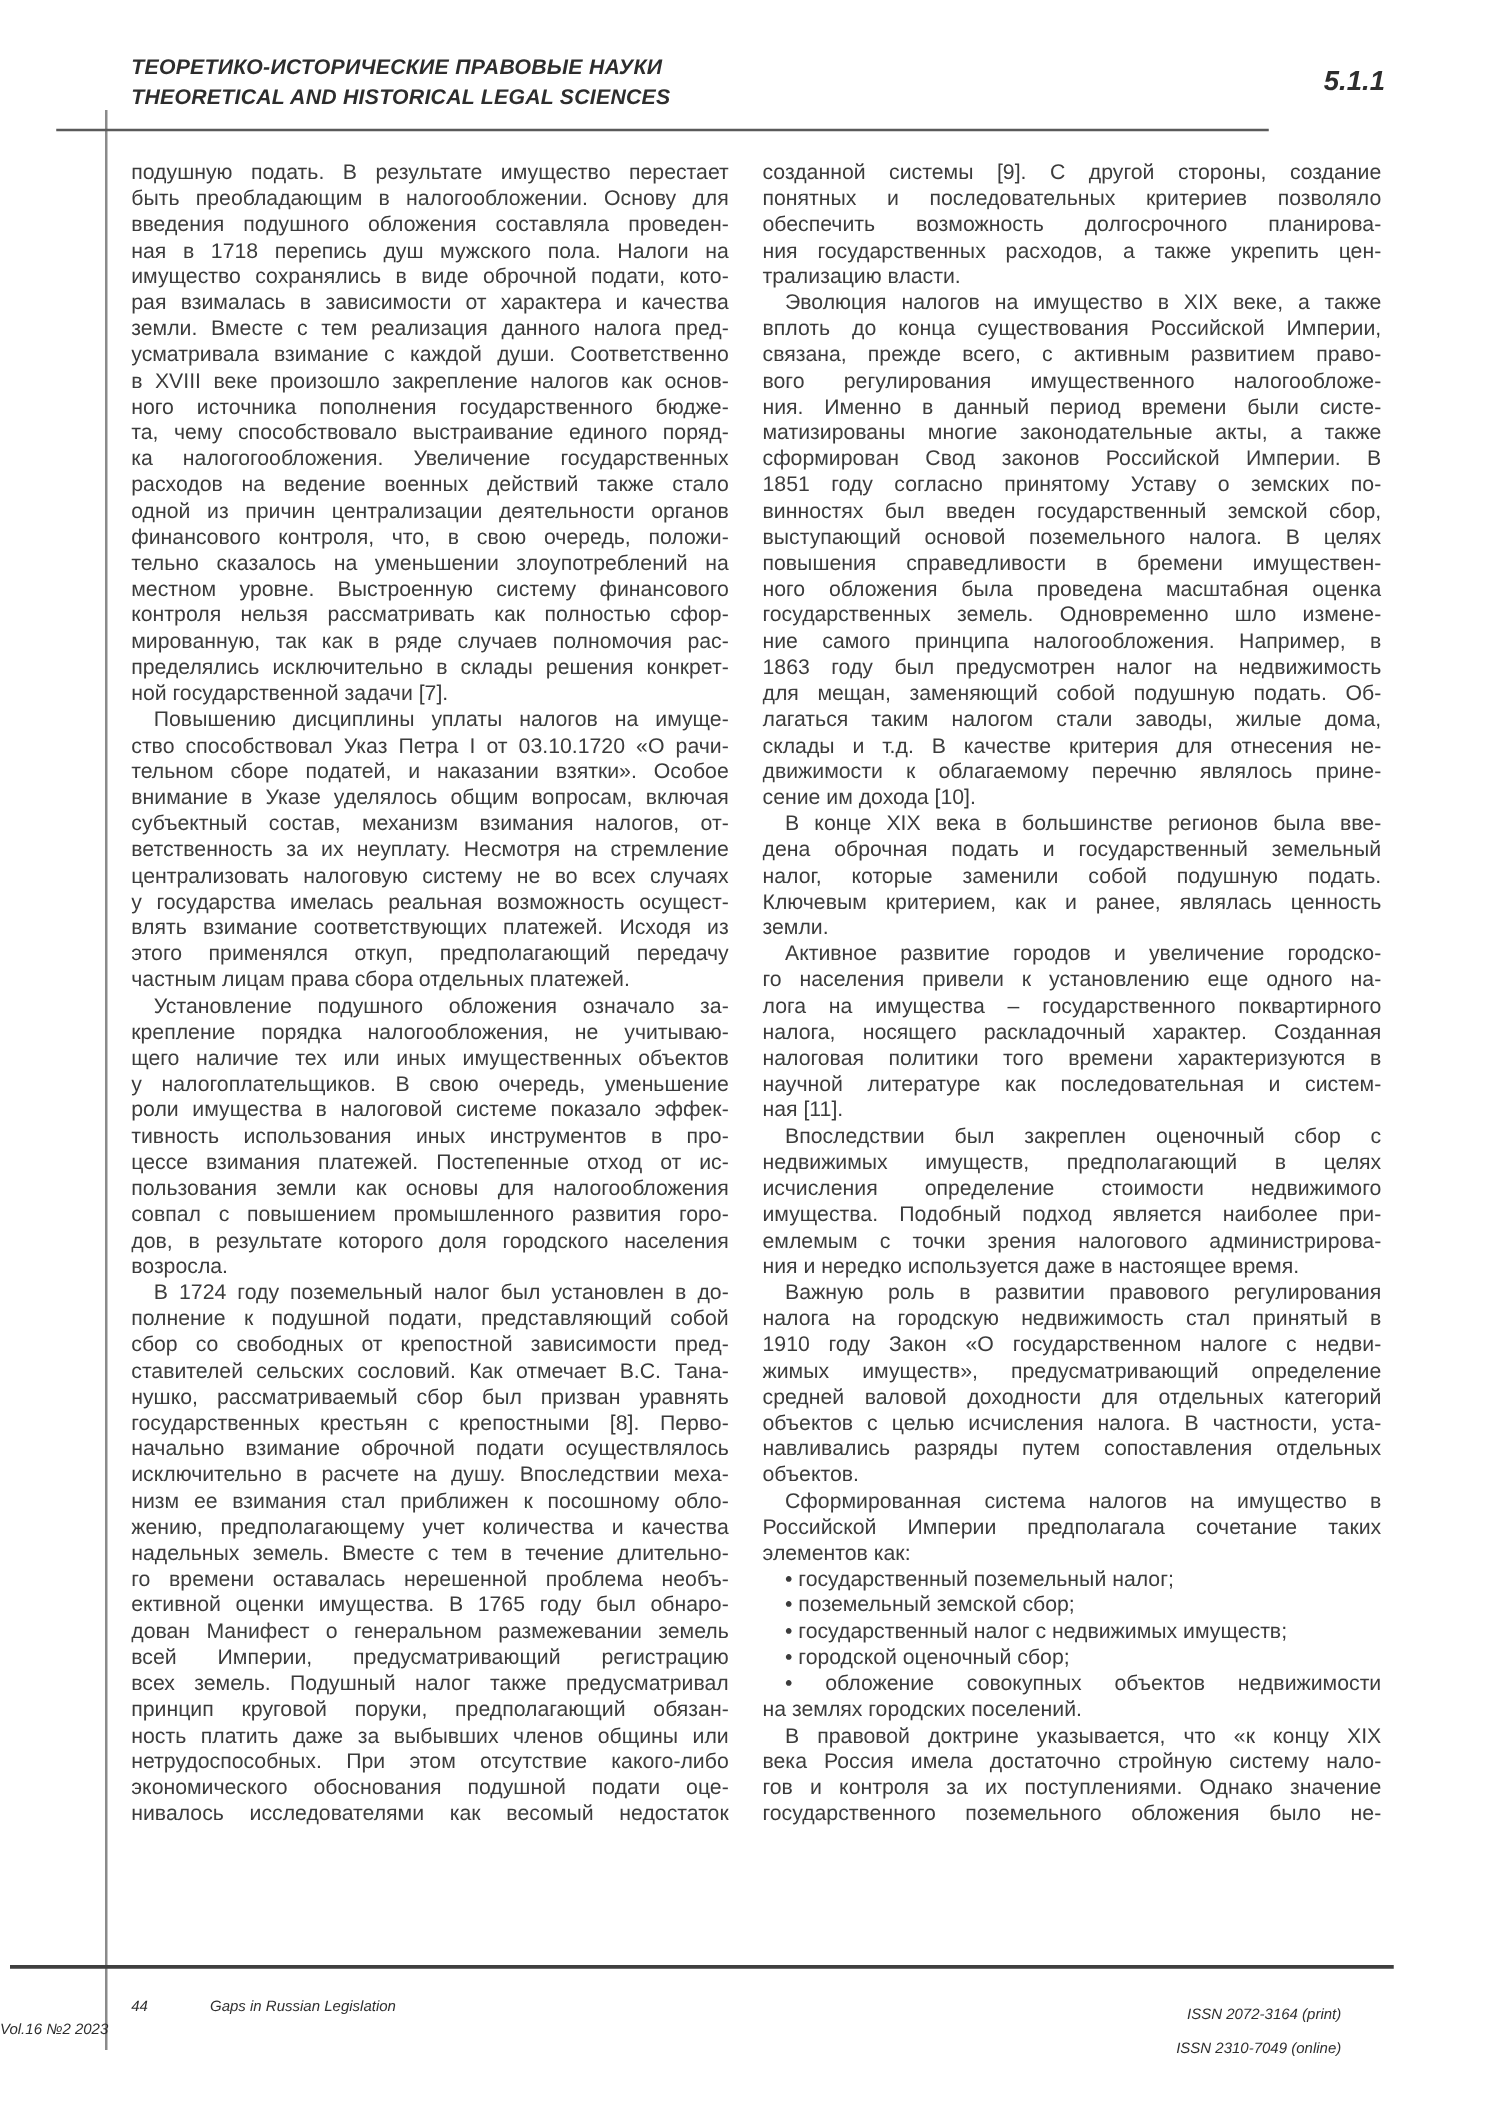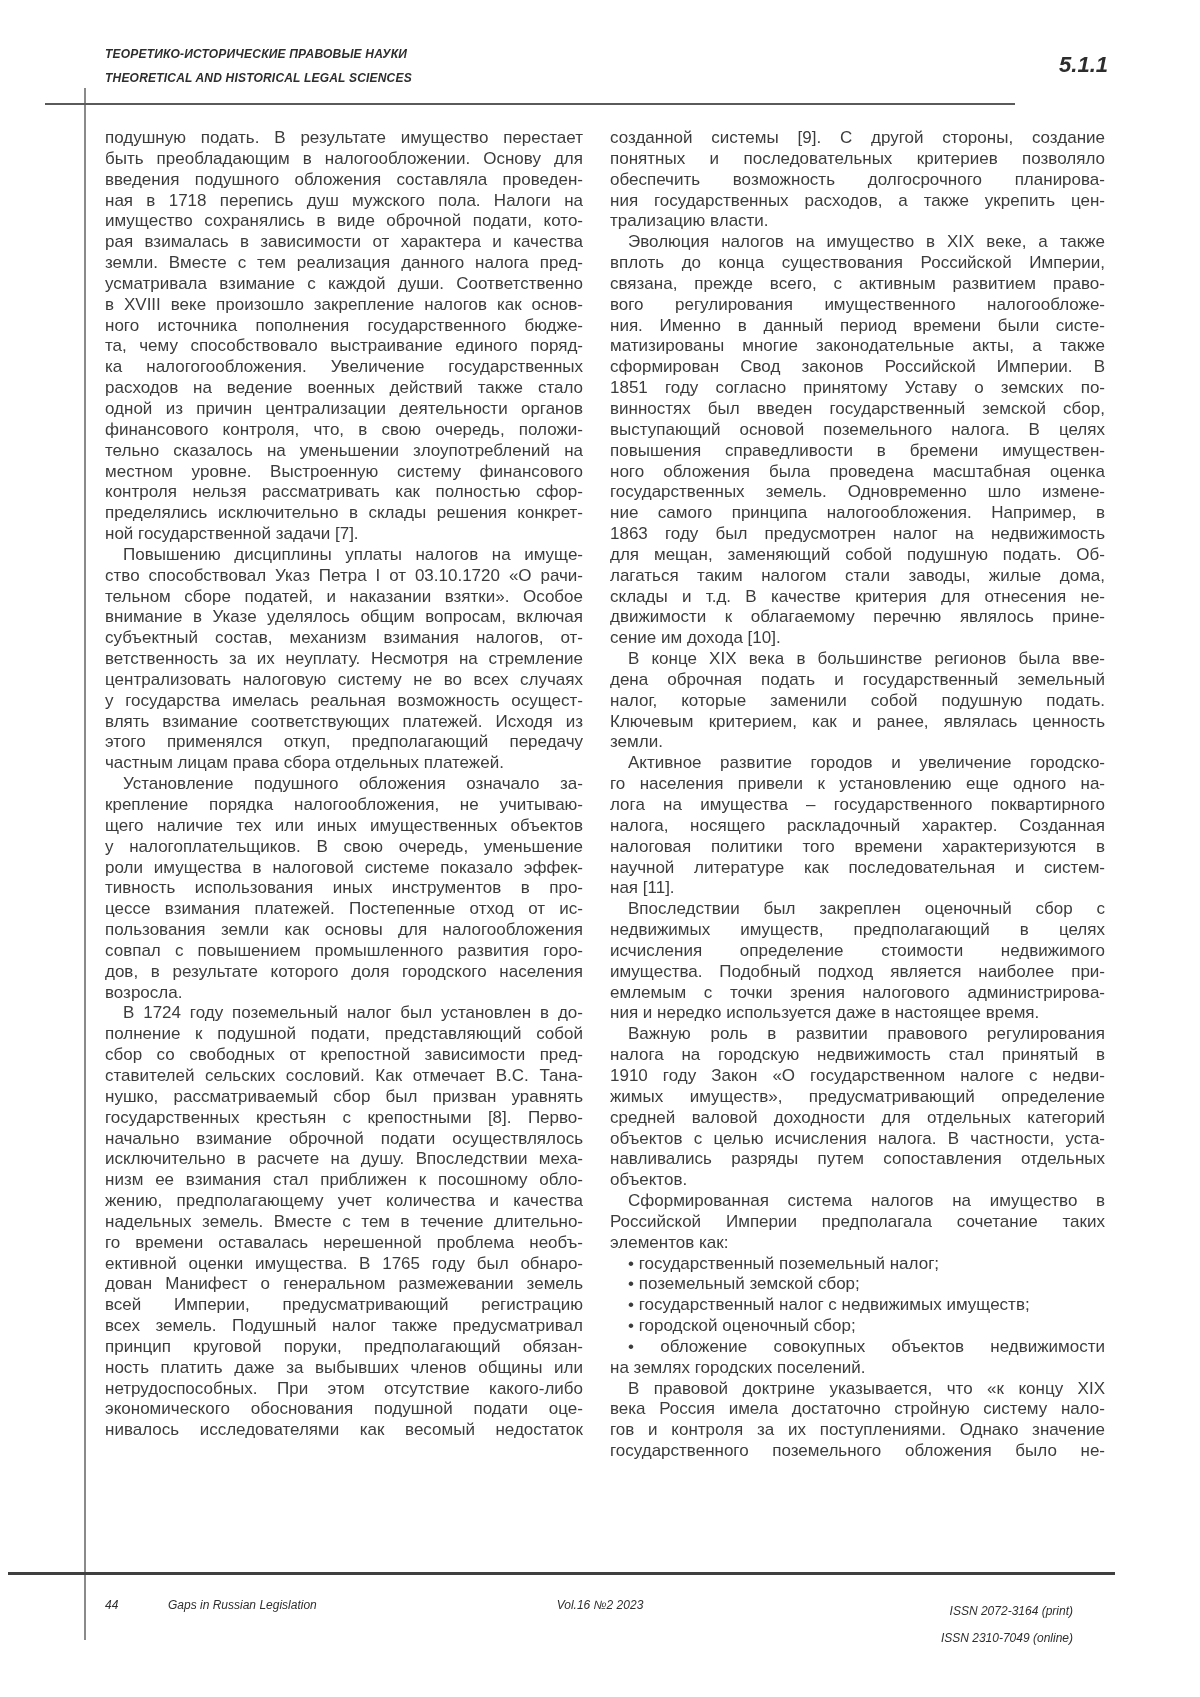--- a/index.html
+++ b/index.html
@@ -14,21 +14,21 @@
   }
   
   .v-rule{
     position:absolute;left:84px;top:88px;width:2px;height:1552px;
     background:#8a8a8a;
   }
   
   .header{
     position:absolute;left:105px;top:42px;width:860px;
     font-weight:bold;font-style:italic;
-    font-size:12px;line-height:24px;letter-spacing:0.2px;
+    font-size:17px;line-height:24px;letter-spacing:0.2px;
     color:#2d2d2d;
   }
   .section-code{
     position:absolute;right:92px;top:52px;
     font-weight:bold;font-style:italic;font-size:22px;color:#2d2d2d;
   }
   .h-rule-top{
     position:absolute;left:45px;top:103px;width:970px;height:2px;background:#5a5a5a;
   }
   
@@ -49,21 +49,21 @@
   
   .h-rule-bottom{
     position:absolute;left:8px;top:1572px;width:1107px;height:3px;background:#3f3f3f;
   }
   .footer{
     position:absolute;left:0;top:1598px;width:1200px;height:70px;
     font-style:italic;font-size:12px;color:#2e2e2e;
   }
   .page-num{position:absolute;left:105px;top:0;}
   .journal{position:absolute;left:150px;top:0;margin-left:18px;}
-  .volume{position:absolute;left:0;width:1200px;top:0;text-align:center;}
+  .volume{position:absolute;left:0;width:1200px;top:18px;text-align:left;}
   .issn{position:absolute;right:127px;top:0;text-align:right;line-height:27px;}
 </style>
 </head>
 <body>
 
 <div class="page">
 
   <div class="v-rule"></div>
 
   <div class="header">
@@ -86,20 +86,21 @@
         <div class="line">в XVIII веке произошло закрепление налогов как основ-</div>
         <div class="line">ного источника пополнения государственного бюдже-</div>
         <div class="line">та, чему способствовало выстраивание единого поряд-</div>
         <div class="line">ка налогогообложения. Увеличение государственных</div>
         <div class="line">расходов на ведение военных действий также стало</div>
         <div class="line">одной из причин централизации деятельности органов</div>
         <div class="line">финансового контроля, что, в свою очередь, положи-</div>
         <div class="line">тельно сказалось на уменьшении злоупотреблений на</div>
         <div class="line">местном уровне. Выстроенную систему финансового</div>
         <div class="line">контроля нельзя рассматривать как полностью сфор-</div>
+        <div class="line">мированную, так как в ряде случаев полномочия рас-</div>
         <div class="line">пределялись исключительно в склады решения конкрет-</div>
         <div class="line end">ной государственной задачи [7].</div>
         <div class="line ind">Повышению дисциплины уплаты налогов на имуще-</div>
         <div class="line">ство способствовал Указ Петра I от 03.10.1720 «О рачи-</div>
         <div class="line">тельном сборе податей, и наказании взятки». Особое</div>
         <div class="line">внимание в Указе уделялось общим вопросам, включая</div>
         <div class="line">субъектный состав, механизм взимания налогов, от-</div>
         <div class="line">ветственность за их неуплату. Несмотря на стремление</div>
         <div class="line">централизовать налоговую систему не во всех случаях</div>
         <div class="line">у государства имелась реальная возможность осущест-</div>

